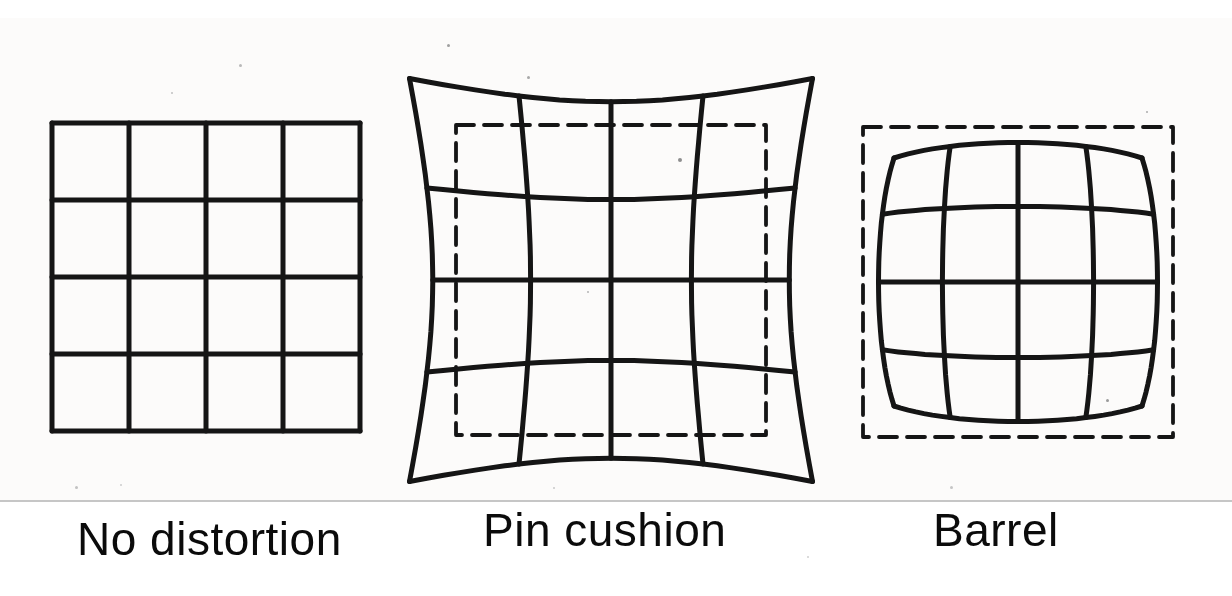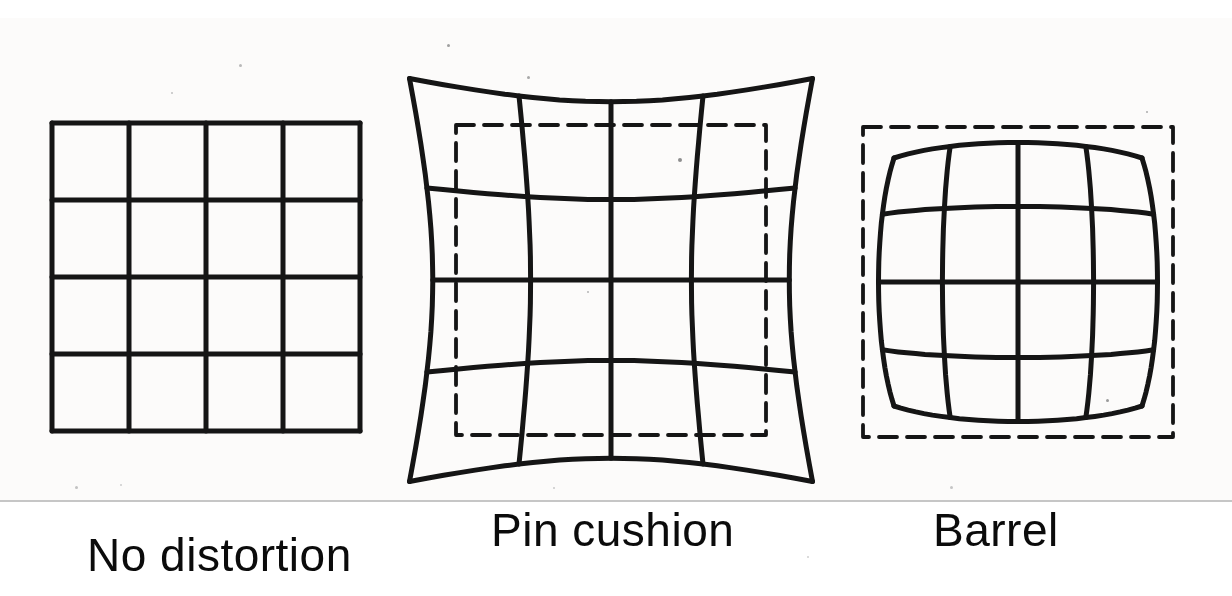--- a/index.html
+++ b/index.html
@@ -86,22 +86,22 @@
         <path d="M1085.8 146.4L1086.9 154.1L1087.9 162.2L1088.8 170.8L1089.6 179.7L1090.4 189.0L1091.0 198.5L1091.6 208.4L1092.1 218.5L1092.6 228.7L1092.9 239.2L1093.2 249.8L1093.4 260.5L1093.5 271.2L1093.6 282.0L1093.5 292.8L1093.4 303.5L1093.2 314.2L1092.9 324.8L1092.6 335.3L1092.1 345.5L1091.6 355.6L1091.0 365.5L1090.4 375.0L1089.6 384.3L1088.8 393.2L1087.9 401.8L1086.9 409.9L1085.8 417.6" stroke-width="5"></path>
         <path d="M1142.0 158.0L1144.1 164.9L1146.1 172.2L1147.9 179.9L1149.6 188.0L1151.1 196.4L1152.4 205.2L1153.6 214.2L1154.7 223.4L1155.5 232.9L1156.2 242.5L1156.8 252.3L1157.2 262.1L1157.4 272.0L1157.5 282.0L1157.4 292.0L1157.2 301.9L1156.8 311.7L1156.2 321.5L1155.5 331.1L1154.7 340.6L1153.6 349.8L1152.4 358.8L1151.1 367.6L1149.6 376.0L1147.9 384.1L1146.1 391.8L1144.1 399.1L1142.0 406.0" stroke-width="5"></path>
         <path d="M894.0 158.0L900.9 155.9L908.2 153.9L915.9 152.1L924.0 150.4L932.4 148.9L941.2 147.6L950.2 146.4L959.4 145.3L968.9 144.5L978.5 143.8L988.3 143.2L998.1 142.8L1008.0 142.6L1018.0 142.5L1028.0 142.6L1037.9 142.8L1047.7 143.2L1057.5 143.8L1067.1 144.5L1076.6 145.3L1085.8 146.4L1094.8 147.6L1103.6 148.9L1112.0 150.4L1120.1 152.1L1127.8 153.9L1135.1 155.9L1142.0 158.0" stroke-width="5"></path>
         <path d="M882.4 214.2L890.1 213.1L898.2 212.1L906.8 211.2L915.7 210.4L925.0 209.6L934.5 209.0L944.4 208.4L954.5 207.9L964.7 207.4L975.2 207.1L985.8 206.8L996.5 206.6L1007.2 206.5L1018.0 206.4L1028.8 206.5L1039.5 206.6L1050.2 206.8L1060.8 207.1L1071.3 207.4L1081.5 207.9L1091.6 208.4L1101.5 209.0L1111.0 209.6L1120.3 210.4L1129.2 211.2L1137.8 212.1L1145.9 213.1L1153.6 214.2" stroke-width="5"></path>
         <path d="M878.5 282.0L886.5 282.0L894.9 282.0L903.7 282.0L912.9 282.0L922.5 282.0L932.3 282.0L942.4 282.0L952.8 282.0L963.3 282.0L974.1 282.0L984.9 282.0L995.9 282.0L1006.9 282.0L1018.0 282.0L1029.1 282.0L1040.1 282.0L1051.1 282.0L1061.9 282.0L1072.7 282.0L1083.2 282.0L1093.6 282.0L1103.7 282.0L1113.5 282.0L1123.1 282.0L1132.3 282.0L1141.1 282.0L1149.5 282.0L1157.5 282.0" stroke-width="5"></path>
         <path d="M882.4 349.8L890.1 350.9L898.2 351.9L906.8 352.8L915.7 353.6L925.0 354.4L934.5 355.0L944.4 355.6L954.5 356.1L964.7 356.6L975.2 356.9L985.8 357.2L996.5 357.4L1007.2 357.5L1018.0 357.6L1028.8 357.5L1039.5 357.4L1050.2 357.2L1060.8 356.9L1071.3 356.6L1081.5 356.1L1091.6 355.6L1101.5 355.0L1111.0 354.4L1120.3 353.6L1129.2 352.8L1137.8 351.9L1145.9 350.9L1153.6 349.8" stroke-width="5"></path>
         <path d="M894.0 406.0L900.9 408.1L908.2 410.1L915.9 411.9L924.0 413.6L932.4 415.1L941.2 416.4L950.2 417.6L959.4 418.7L968.9 419.5L978.5 420.2L988.3 420.8L998.1 421.2L1008.0 421.4L1018.0 421.5L1028.0 421.4L1037.9 421.2L1047.7 420.8L1057.5 420.2L1067.1 419.5L1076.6 418.7L1085.8 417.6L1094.8 416.4L1103.6 415.1L1112.0 413.6L1120.1 411.9L1127.8 410.1L1135.1 408.1L1142.0 406.0" stroke-width="5"></path>
       </g>
     </svg>
 
-  <div class="caption" id="cap0" style="left: 77px; top: 528px; margin-left: 10px;">No distortion</div>
-  <div class="caption" id="cap1" style="left: 483px; top: 503px; margin-left: 8px;">Pin cushion</div>
+  <div class="caption" id="cap0" style="left: 77px; top: 512px;">No distortion</div>
+  <div class="caption" id="cap1" style="left: 483px; top: 503px;">Pin cushion</div>
   <div class="caption" id="cap2" style="left: 933px; top: 503px;">Barrel</div>
 
   <span class="speckle" style="left:239px;top:64px;width:3px;height:3px;background:#b9b9b9;"></span>
   <span class="speckle" style="left:447px;top:44px;width:3px;height:3px;background:#9f9f9f;"></span>
   <span class="speckle" style="left:527px;top:76px;width:3px;height:3px;background:#a8a8a8;"></span>
   <span class="speckle" style="left:171px;top:92px;width:2px;height:2px;background:#c0c0c0;"></span>
   <span class="speckle" style="left:678px;top:158px;width:4px;height:4px;background:#8e8e8e;"></span>
   <span class="speckle" style="left:587px;top:291px;width:2px;height:2px;background:#b5b5b5;"></span>
   <span class="speckle" style="left:1106px;top:399px;width:3px;height:3px;background:#9a9a9a;"></span>
   <span class="speckle" style="left:1146px;top:111px;width:2px;height:2px;background:#ababab;"></span>

